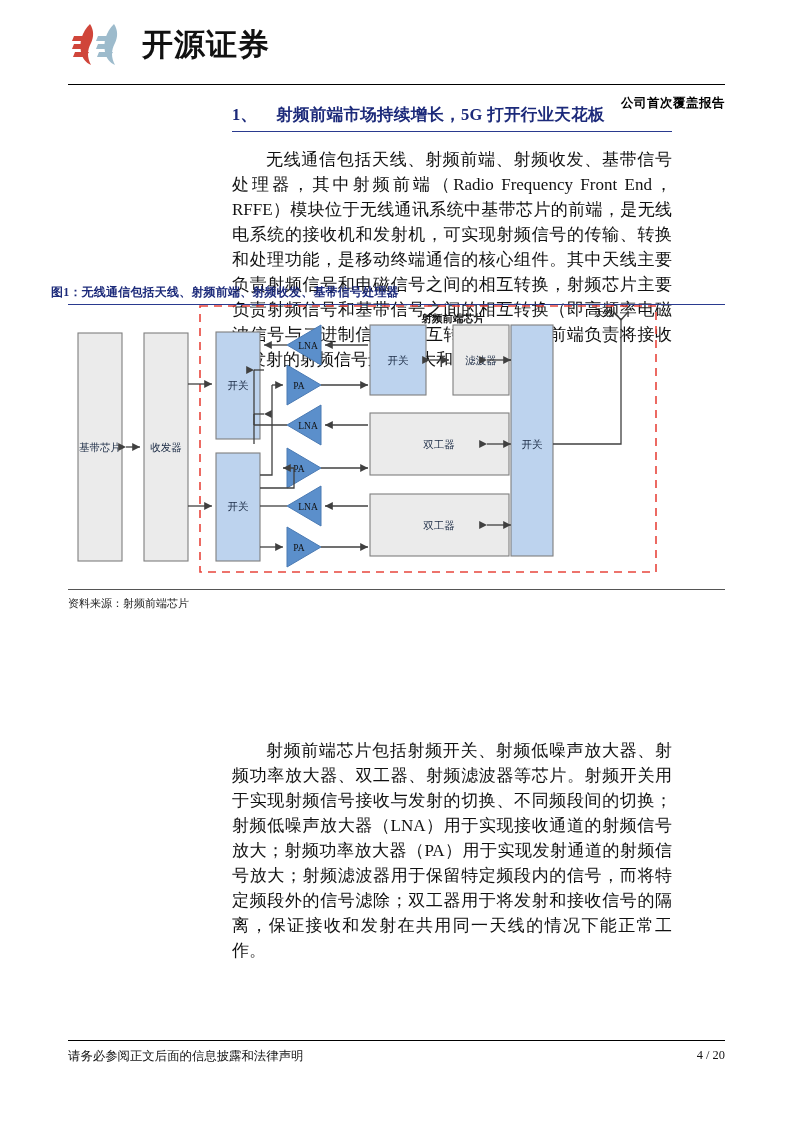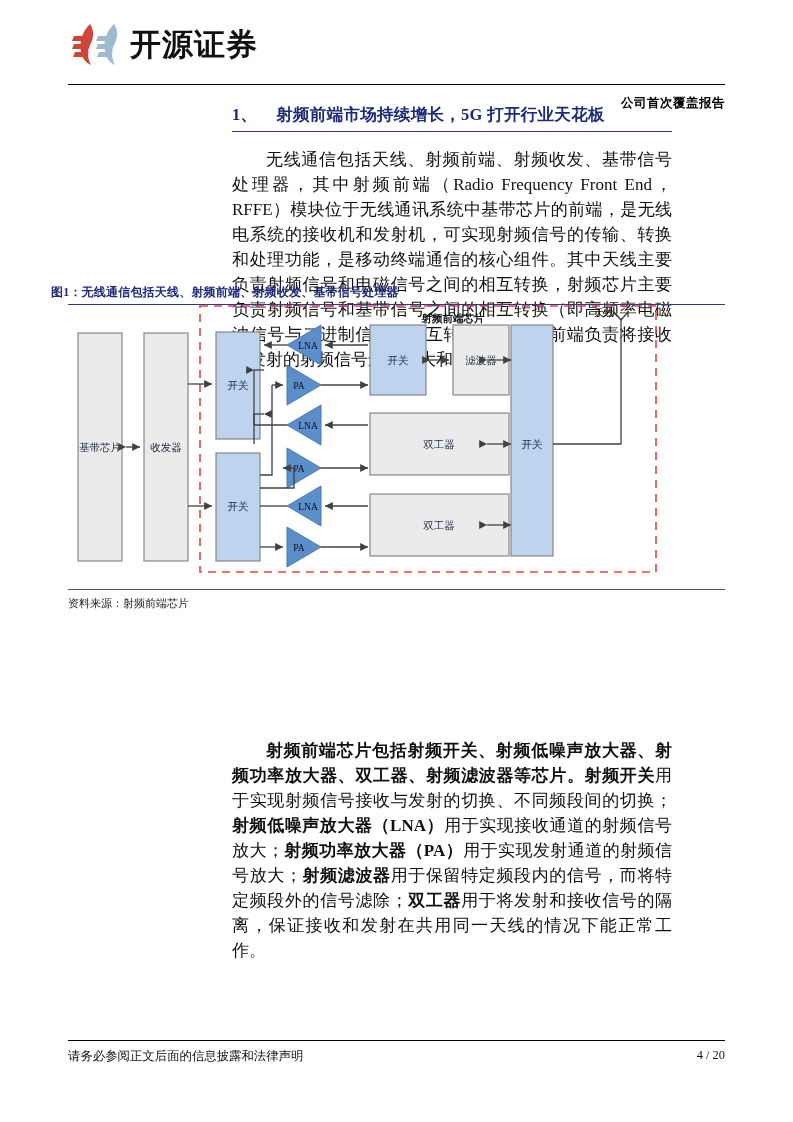--- a/index.html
+++ b/index.html
@@ -14,21 +14,21 @@
     overflow: hidden;
   }
   .page { position: absolute; inset: 0; }
 
   
   .header {
     position: absolute; left: 0; top: 0; width: 793px; height: 92px;
   }
   .logo-wrap {
     position: absolute; left: 70px; top: 22px;
-    display: flex; align-items: center; gap: 0;
+    display: flex; align-items: center; gap: 12px;
   }
   .logo-mark { width: 60px; height: 44px; display: block; }
   .logo-text {
     font-family: "DejaVu Sans", "Liberation Sans", sans-serif;
     font-size: 31px; font-weight: 700; letter-spacing: 1px;
     color: #111; line-height: 1;
   }
   .header-right {
     position: absolute; right: 68px; top: 56px;
     font-family: "Liberation Serif", serif;
@@ -57,21 +57,21 @@
   .para {
     position: absolute; left: 232px; width: 440px;
     font-size: 17px; line-height: 25px;
     text-align: justify; text-justify: inter-character;
     color: #111;
   }
   .para.indent { text-indent: 2em; }
   .p1 { top: 147px; }
   .p2 { top: 660px; }
   .p3 { top: 738px; }
-  .b { font-weight: 700; }
+  .b { font-weight: 400; }
 
   
   .fig-caption {
     position: absolute; left: 51px; top: 284px;
     font-size: 12px; font-weight: 700; color: #1c2a7a;
     letter-spacing: .2px;
   }
   .fig-rule-top {
     position: absolute; left: 68px; top: 304px; width: 657px;
     border-top: 1.3px solid #2a3a8f;

